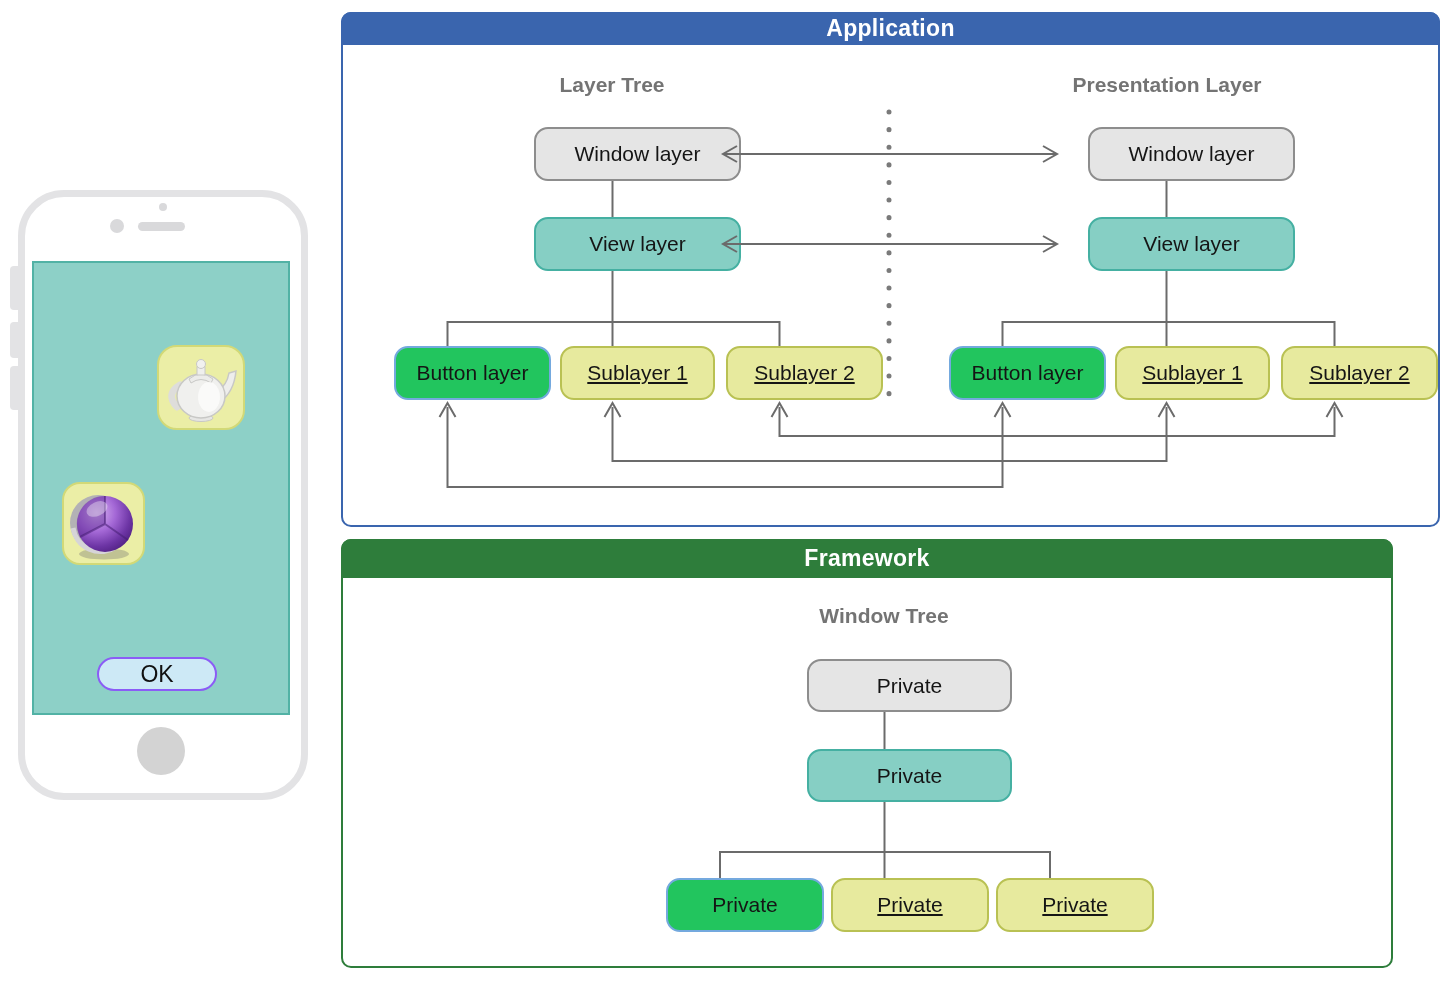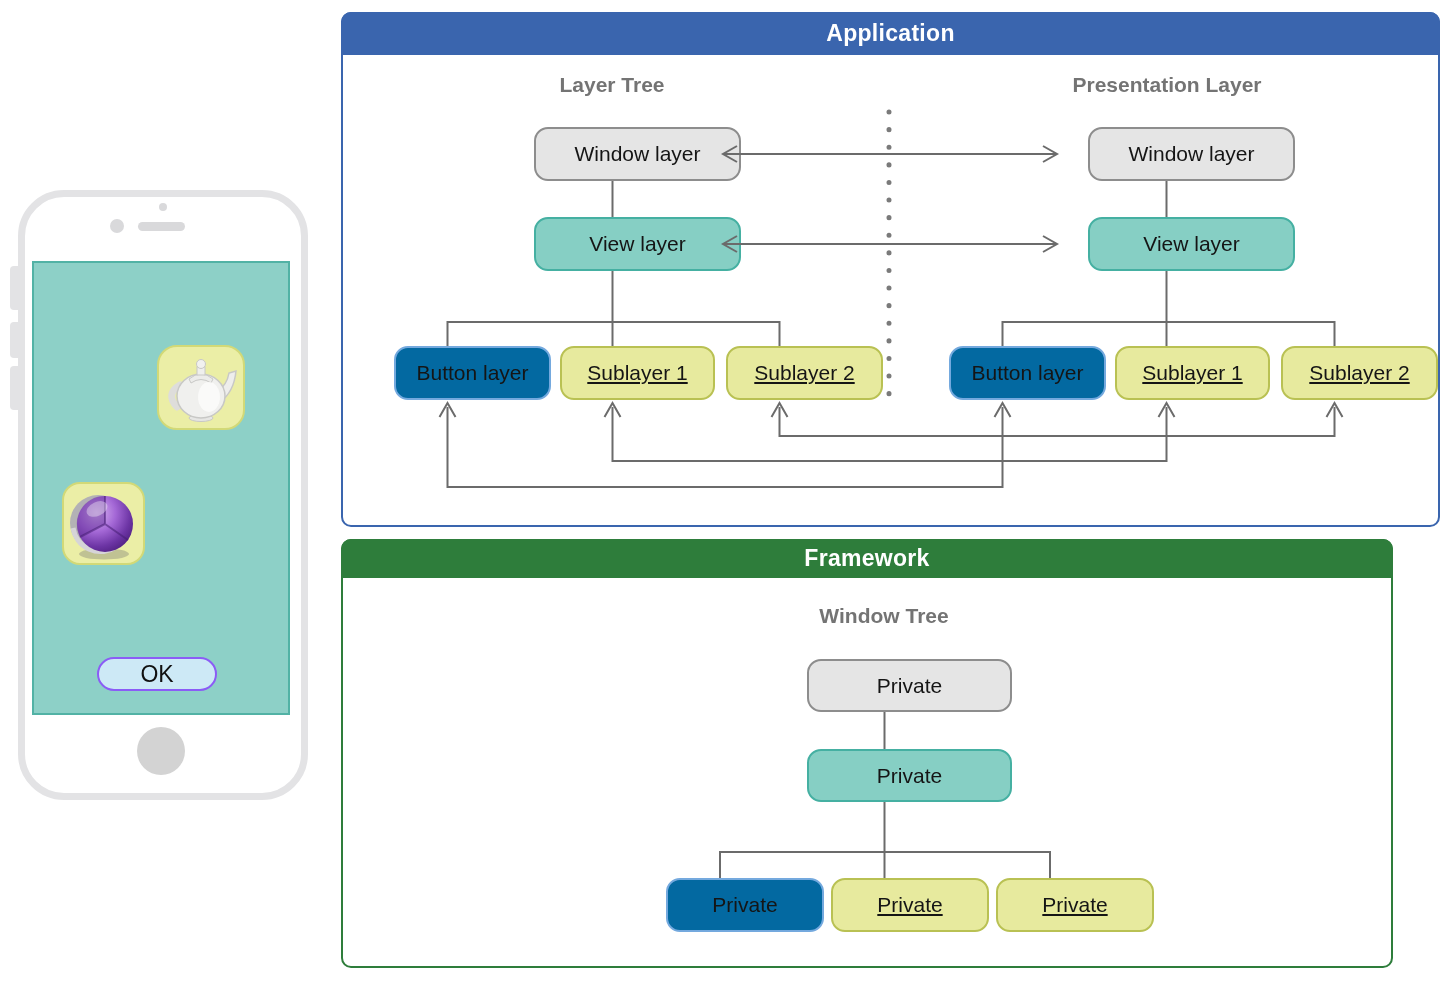--- a/index.html
+++ b/index.html
@@ -3,41 +3,41 @@
 <meta charset="utf-8">
 <style>
   html,body{margin:0;padding:0;background:#ffffff;}
   #canvas{
     position:relative;width:1454px;height:984px;background:#ffffff;
     font-family:"Liberation Sans",sans-serif;overflow:hidden;
   }
   
   .panel{position:absolute;border:2px solid;border-radius:10px;background:#fff;box-sizing:border-box;}
   .panel-header{
-    position:absolute;left:-2px;top:-2px;right:-2px;height:43px;
+    position:absolute;left:-2px;top:-2px;right:-2px;height:33px;
     border-radius:10px 10px 0 0;display:flex;align-items:center;justify-content:center;
     color:#ffffff;font-weight:bold;font-size:23px;letter-spacing:.3px;
   }
   #app-panel{left:341px;top:12px;width:1099px;height:515px;border-color:#3a65ae;}
   #app-panel .panel-header{background:#3a65ae;}
   #fw-panel{left:341px;top:539px;width:1052px;height:429px;border-color:#2e7d3b;}
   #fw-panel .panel-header{background:#2e7d3b;height:39px;}
   .tree-title{
     position:absolute;transform:translateX(-50%);white-space:nowrap;
     font-weight:bold;font-size:21px;color:#747474;
   }
   
   .node{
     position:absolute;box-sizing:border-box;border:2px solid;border-radius:14px;
     display:flex;align-items:center;justify-content:center;
     font-size:21px;color:#151515;white-space:nowrap;margin-left:25px;
   }
   .node.gray  {background:#e5e5e5;border-color:#8d8d8d;}
   .node.teal  {background:#86cfc4;border-color:#45b0a2;}
-  .node.blue  {background:#0369a1;border-color:#74a9de;}
+  .node.blue  {background:#22c55e;border-color:#74a9de;}
   .node.yellow{background:#e7ea9e;border-color:#b9c153;text-decoration:underline;}
   
   #overlay{position:absolute;left:0;top:0;width:1454px;height:984px;pointer-events:none;}
   #overlay *{vector-effect:non-scaling-stroke;}
   .ln{stroke:#6b6b6b;stroke-width:2;fill:none;}
   
   .side-btn{position:absolute;width:9px;background:#e3e3e5;border-radius:4px 0 0 4px;}
   #phone-body{
     position:absolute;left:18px;top:190px;width:290px;height:610px;box-sizing:border-box;
     background:#ffffff;border:7px solid #e3e3e5;border-radius:46px;

